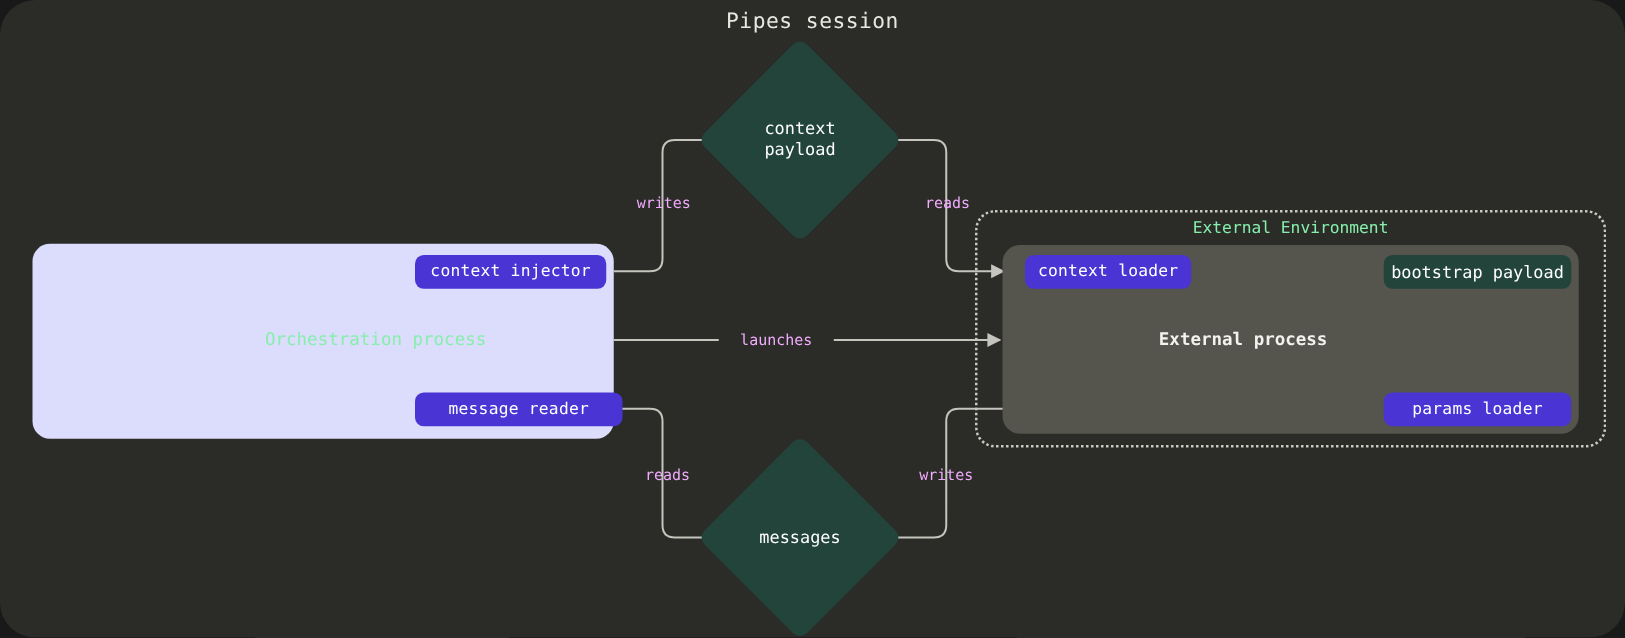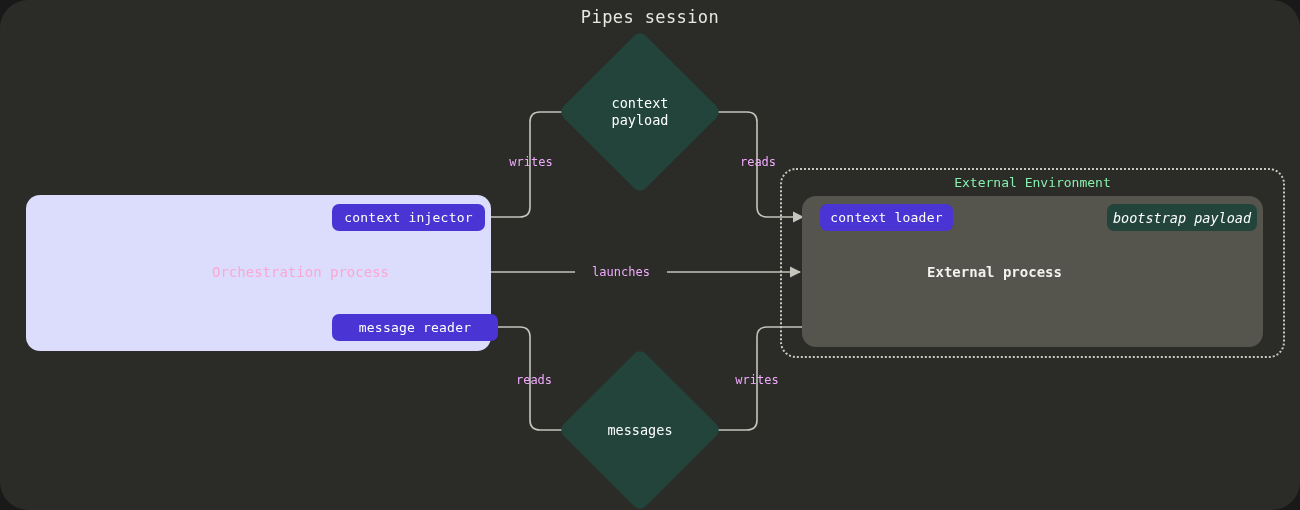--- a/index.html
+++ b/index.html
@@ -52,21 +52,21 @@
     left: 26px; top: 195px;
     width: 465px; height: 156px;
     background: #dcdcfc;
     border-radius: 14px;
   }
   #orch-label {
     position: absolute;
     left: 26px; top: 264px;
     width: 549px;
     text-align: center;
-    color: #f9a8d4;
+    color: #86efac;
     font-size: 14px;
   }
   
   #ext-env {
     left: 780px; top: 168px;
     width: 505px; height: 190px;
     border: 2px dotted #c9c9c2;
     border-radius: 16px;
     background: transparent;
   }
@@ -194,21 +194,22 @@
   <div class="node op" style="left:332px; top:204px; width:153px;">context injector</div>
   <div class="node op" style="left:332px; top:314px; width:166px;">message reader</div>
 
   <div class="node" id="ext-env"></div>
   <div id="ext-env-label">External Environment</div>
 
   <div class="node" id="ext-proc"></div>
   <div id="ext-proc-label">External process</div>
 
   <div class="node op" style="left:785px; top:204px; width:133px;margin-left:35px;">context loader</div>
-  <div class="node teal-rect" style="left:1107px; top:204px; width:150px;font-style:italic;">bootstrap payload</div>
+  <div class="node op" style="left:1107px; top:314px; width:150px;">params loader</div>
+  <div class="node teal-rect" style="left:1107px; top:204px; width:150px;">bootstrap payload</div>
 
   <div class="diamond-wrap" style="left:582px; top:372px;">
     <div class="diamond-shape"></div>
     <div class="diamond-label">messages</div>
   </div>
 
   <div class="diamond-wrap" style="left:582px; top:54px;">
     <div class="diamond-shape"></div>
     <div class="diamond-label">context
 payload</div>

